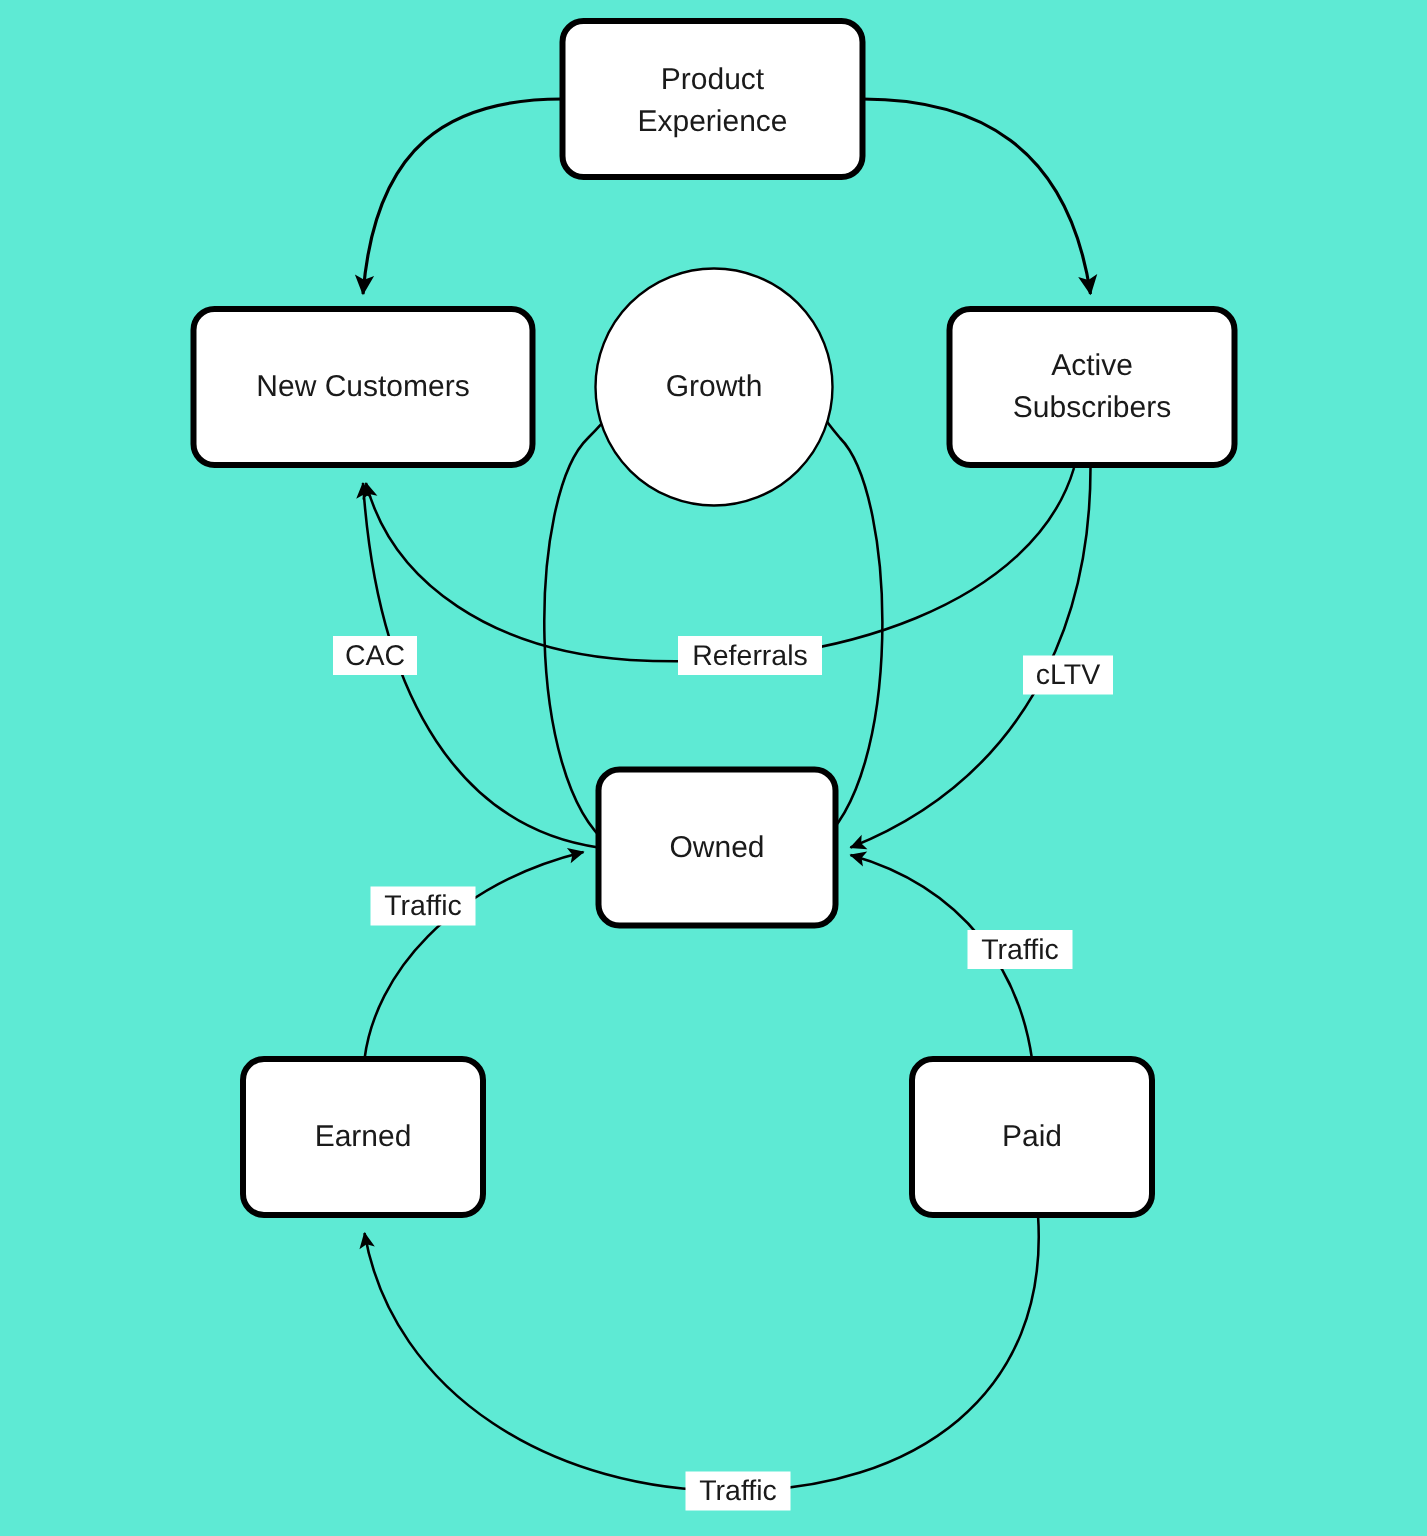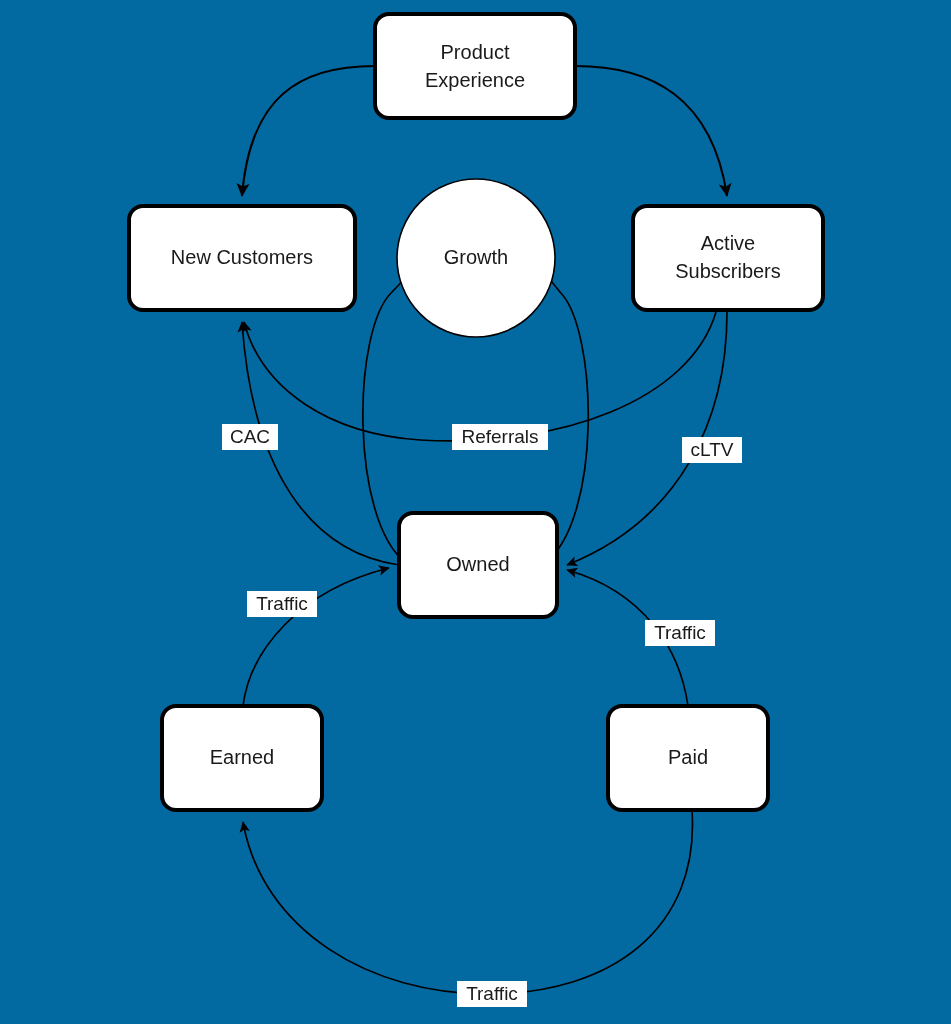--- a/index.html
+++ b/index.html
@@ -10,21 +10,21 @@
   body {
     width: 951px;
     height: 1024px;
     font-family: "Liberation Sans", sans-serif;
     overflow: hidden;
   }
   #diagram-root {
     position: relative;
     width: 951px;
     height: 1024px;
-    background: #0369a1;
+    background: #5eead4;
     text-align: right;
   }
   svg#flowchart {
     display: block;
     width: 951px;
     height: 1024px;
   }
   .node-shape {
     fill: #ffffff;
     stroke: #000000;

